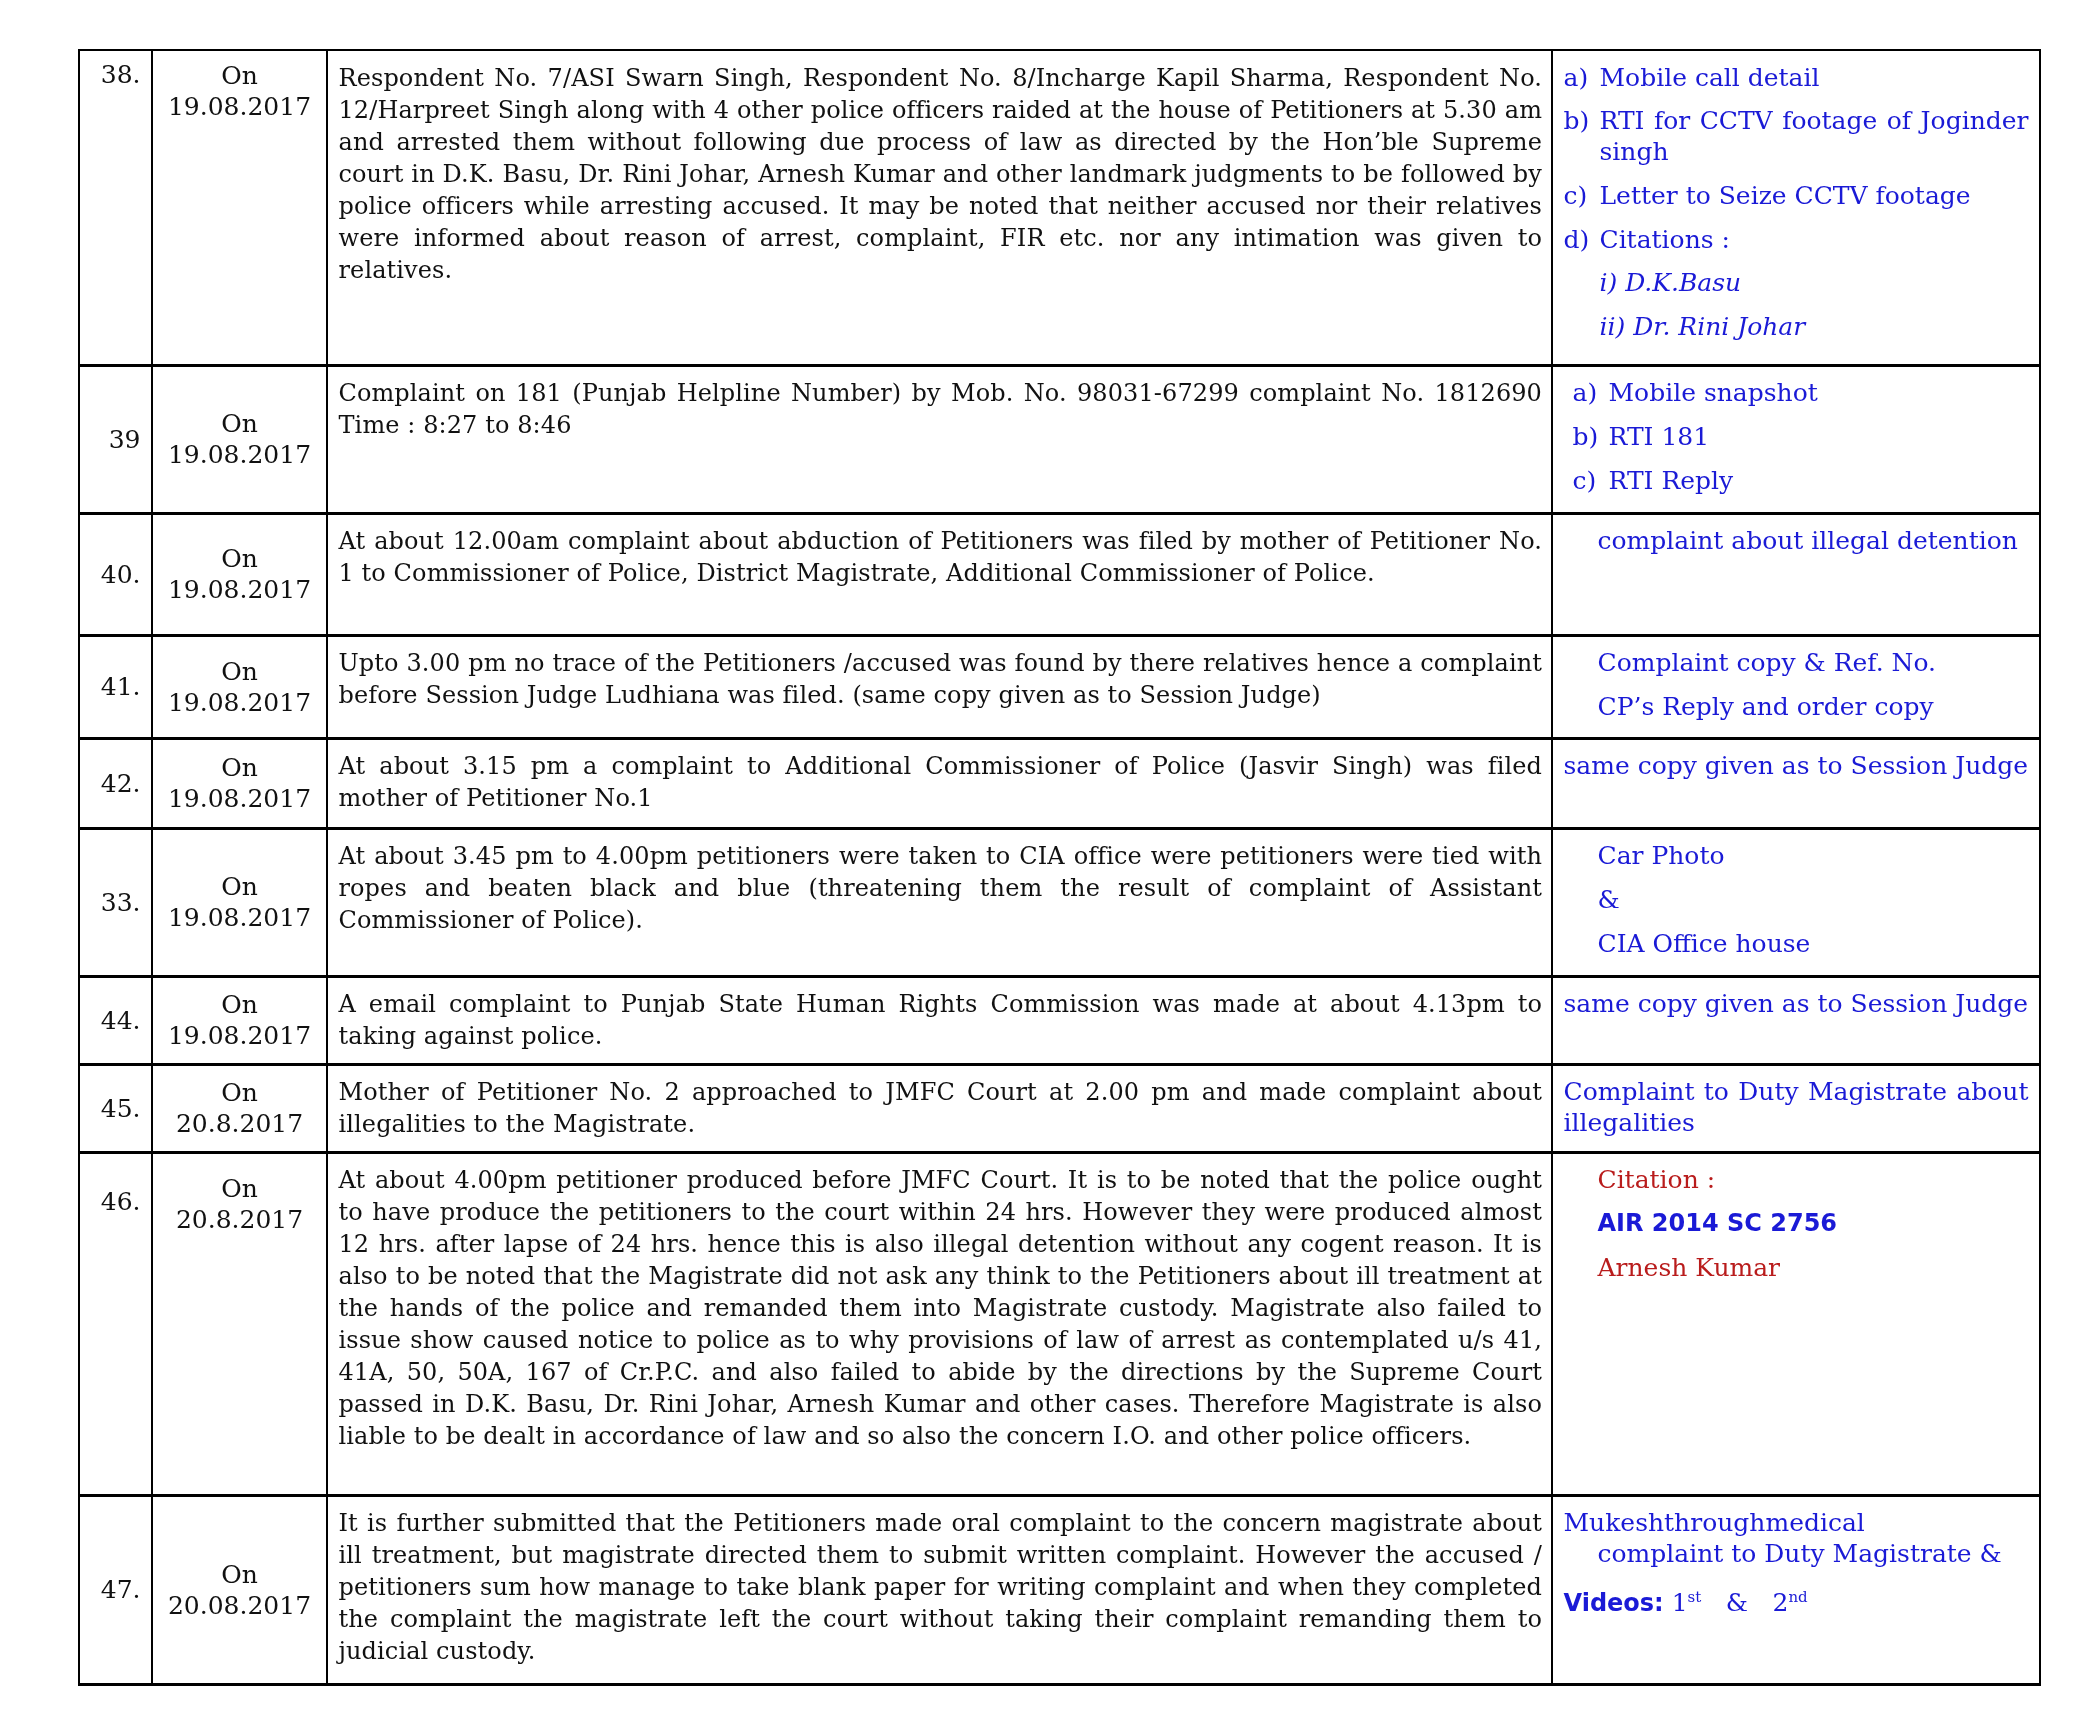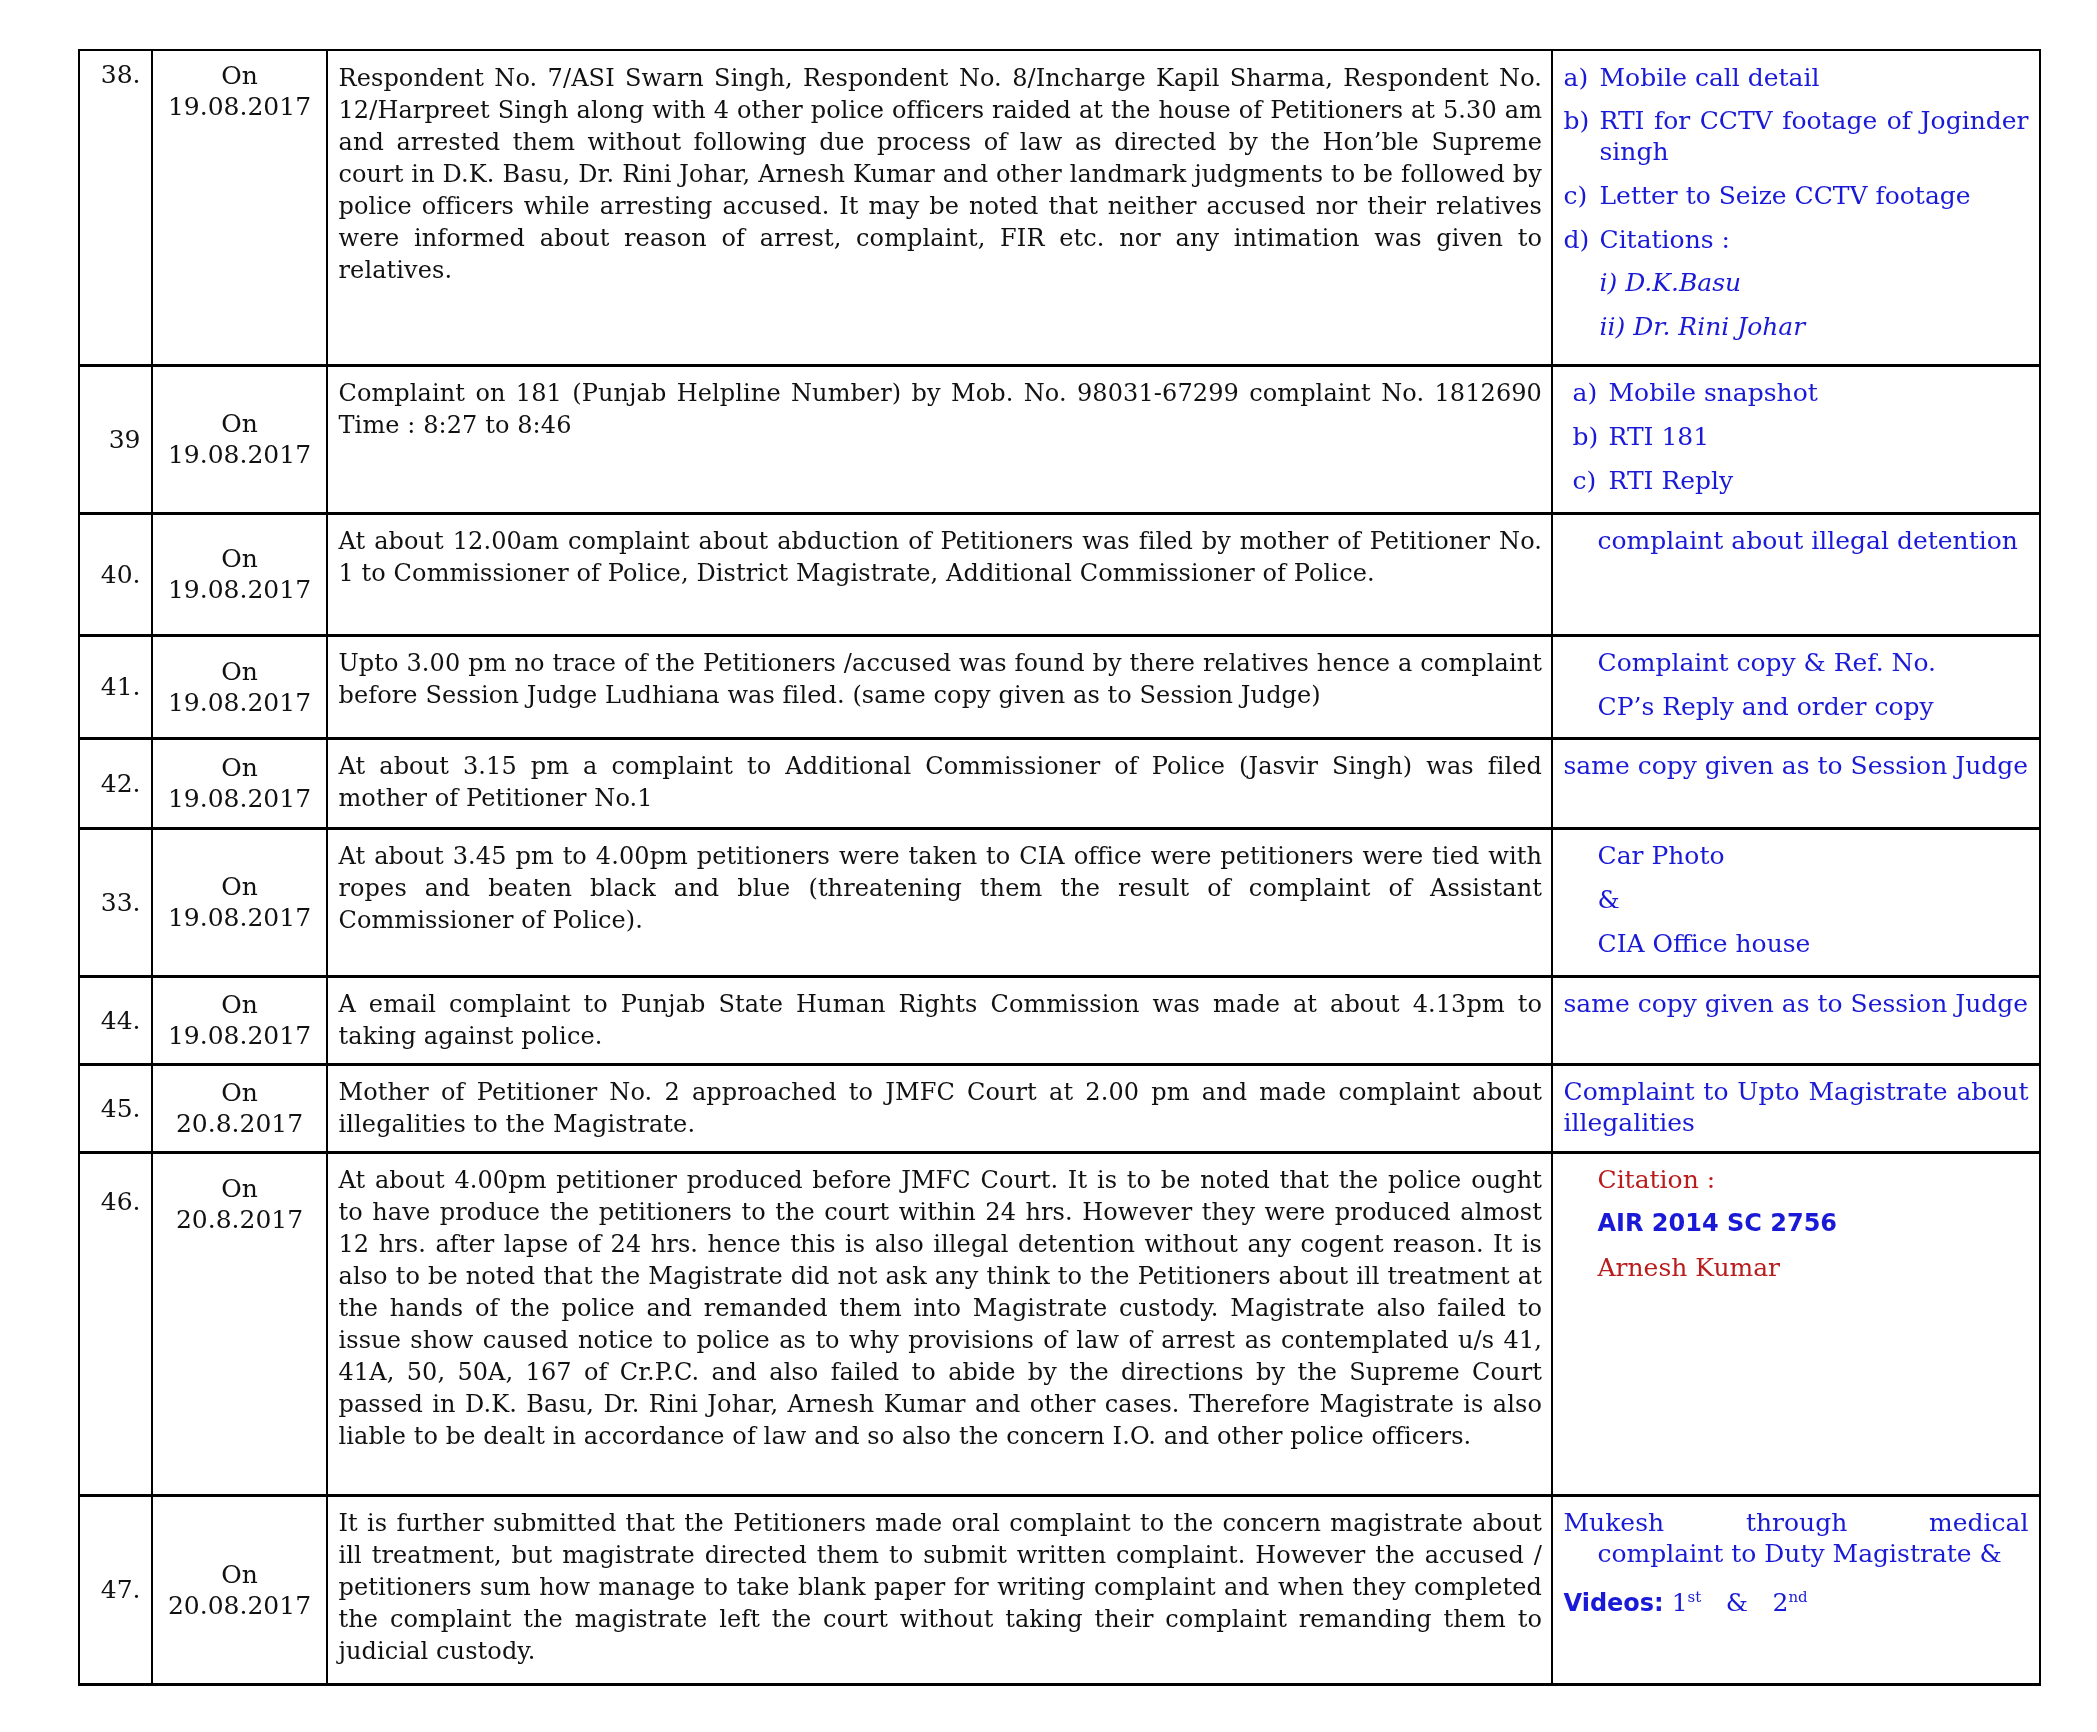--- a/index.html
+++ b/index.html
@@ -19,21 +19,21 @@
     .event { font-size: 24px; line-height: 32px; text-align: justify; padding: 10.5px 9px 9px 10.5px !important; letter-spacing: 0.1px; }
     .doc { font-size: 25px; line-height: 31px; color: #1a1ad6; padding: 10.5px 10.5px 9px 10.5px !important; text-align: justify; }
     .doc .item { display: flex; margin-bottom: 12.7px; }
     .doc .item .lbl { width: 36px; flex: none; }
     .doc .item .txt { flex: 1; text-align: justify; }
     .doc .sub { font-style: italic; padding-left: 36px; margin-bottom: 12.7px; }
     .doc .line { margin-bottom: 12.7px; margin-left: 34px; }
     .doc .black { color: #b91c1c; }
     .doc .bold { font-weight: bold; font-family: "DejaVu Sans", sans-serif; font-size: 24px; }
     .doc sup { font-size: 15px; }
-    .spread { display: flex; justify-content: space-between; }
+    .spread { display: flex; }
   </style>
 </head>
 <body>
 
 <table class="chron">
   <colgroup>
     <col class="c-no">
       <col class="c-date">
       <col class="c-event">
       <col class="c-doc">
@@ -156,21 +156,21 @@
     </tr>
 
     <tr style="height:88px">
       <td class="no"><span>45.</span></td>
       <td class="date">
         <span class="on">On</span>
         <span>20.8.2017</span>
       </td>
       <td class="event">Mother of Petitioner No. 2 approached to JMFC Court at 2.00 pm and made complaint about illegalities to the Magistrate.</td>
       <td class="doc">
-        <div>Complaint to Upto Magistrate about illegalities</div>
+        <div>Complaint to Duty Magistrate about illegalities</div>
       </td>
     </tr>
 
     <tr style="height:343px">
       <td class="no" style="vertical-align:top !important; padding-top:33px !important"><span>46.</span></td>
       <td class="date" style="vertical-align:top !important; padding-top:19.5px">
         <span class="on">On</span>
         <span>20.8.2017</span>
       </td>
       <td class="event">At about 4.00pm petitioner produced before JMFC Court. It is to be noted that the police ought to have produce the petitioners to the court within 24 hrs. However they were produced almost 12 hrs. after lapse of 24 hrs. hence this is also illegal detention without any cogent reason. It is also to be noted that the Magistrate did not ask any think to the Petitioners about ill treatment at the hands of the police and remanded them into Magistrate custody. Magistrate also failed to issue show caused notice to police as to why provisions of law of arrest as contemplated u/s 41, 41A, 50, 50A, 167 of Cr.P.C. and also failed to abide by the directions by the Supreme Court passed in D.K. Basu, Dr. Rini Johar, Arnesh Kumar and other cases. Therefore Magistrate is also liable to be dealt in accordance of law and so also the concern I.O. and other police officers.</td>

